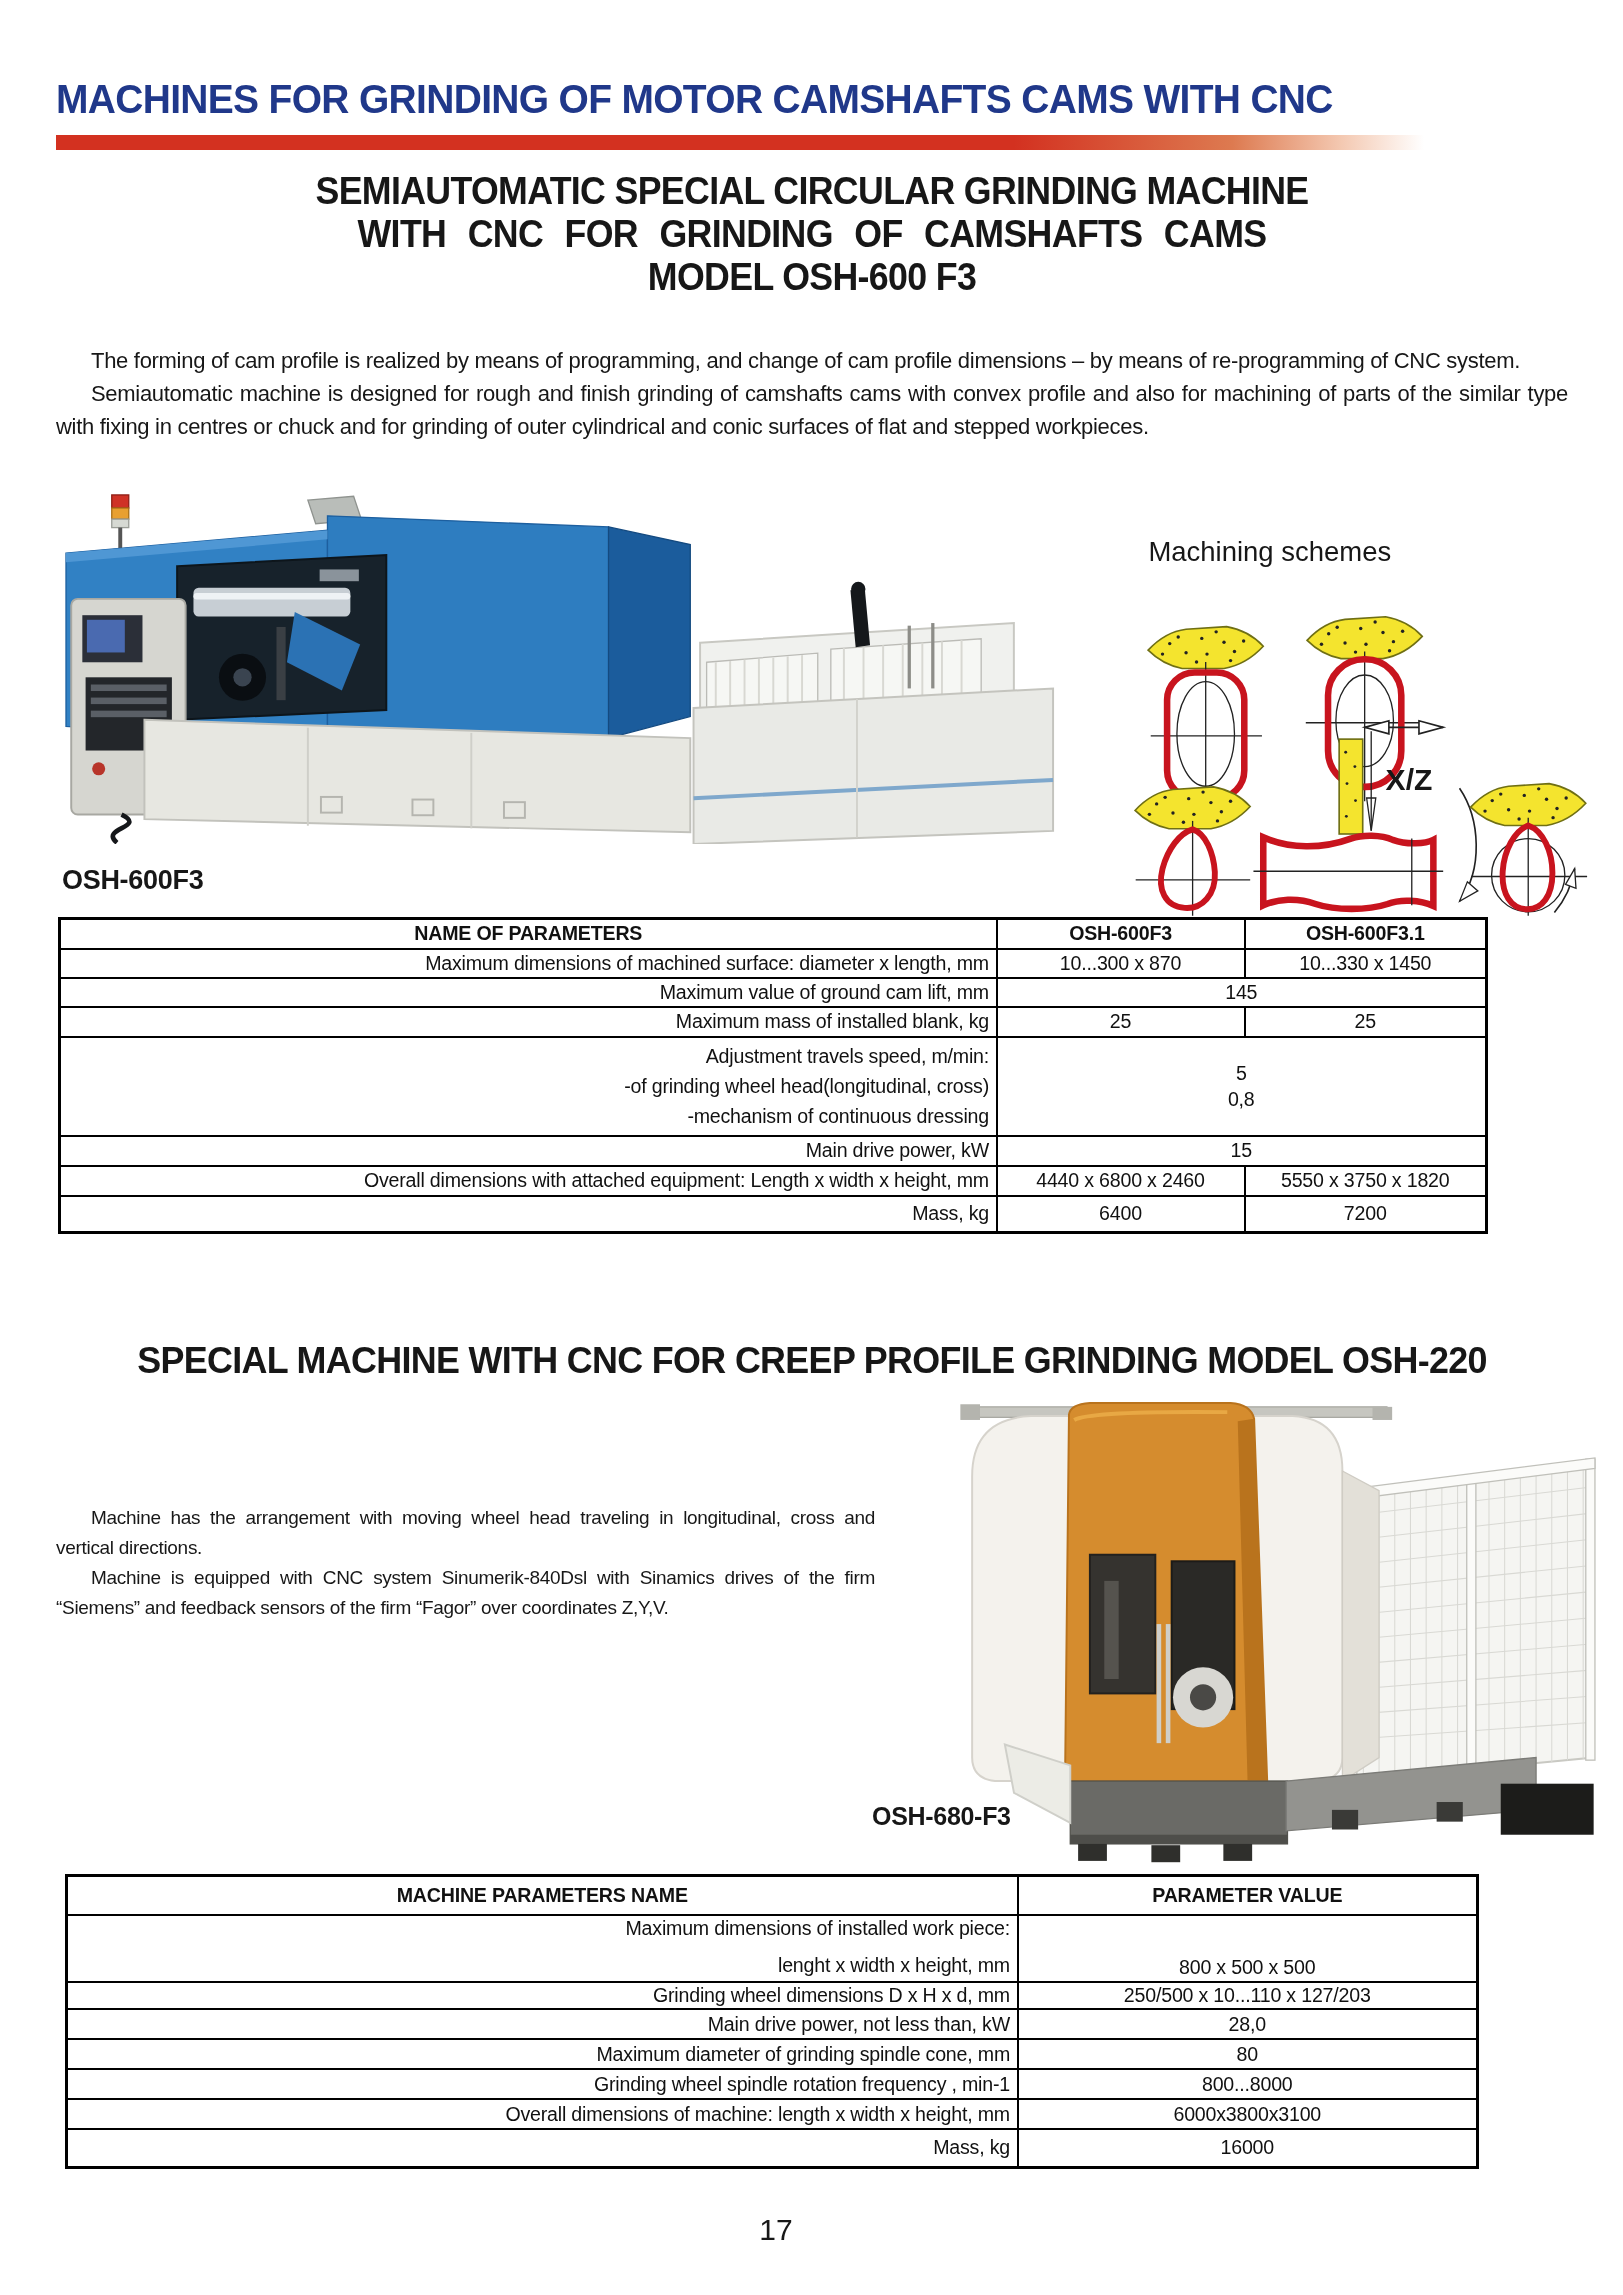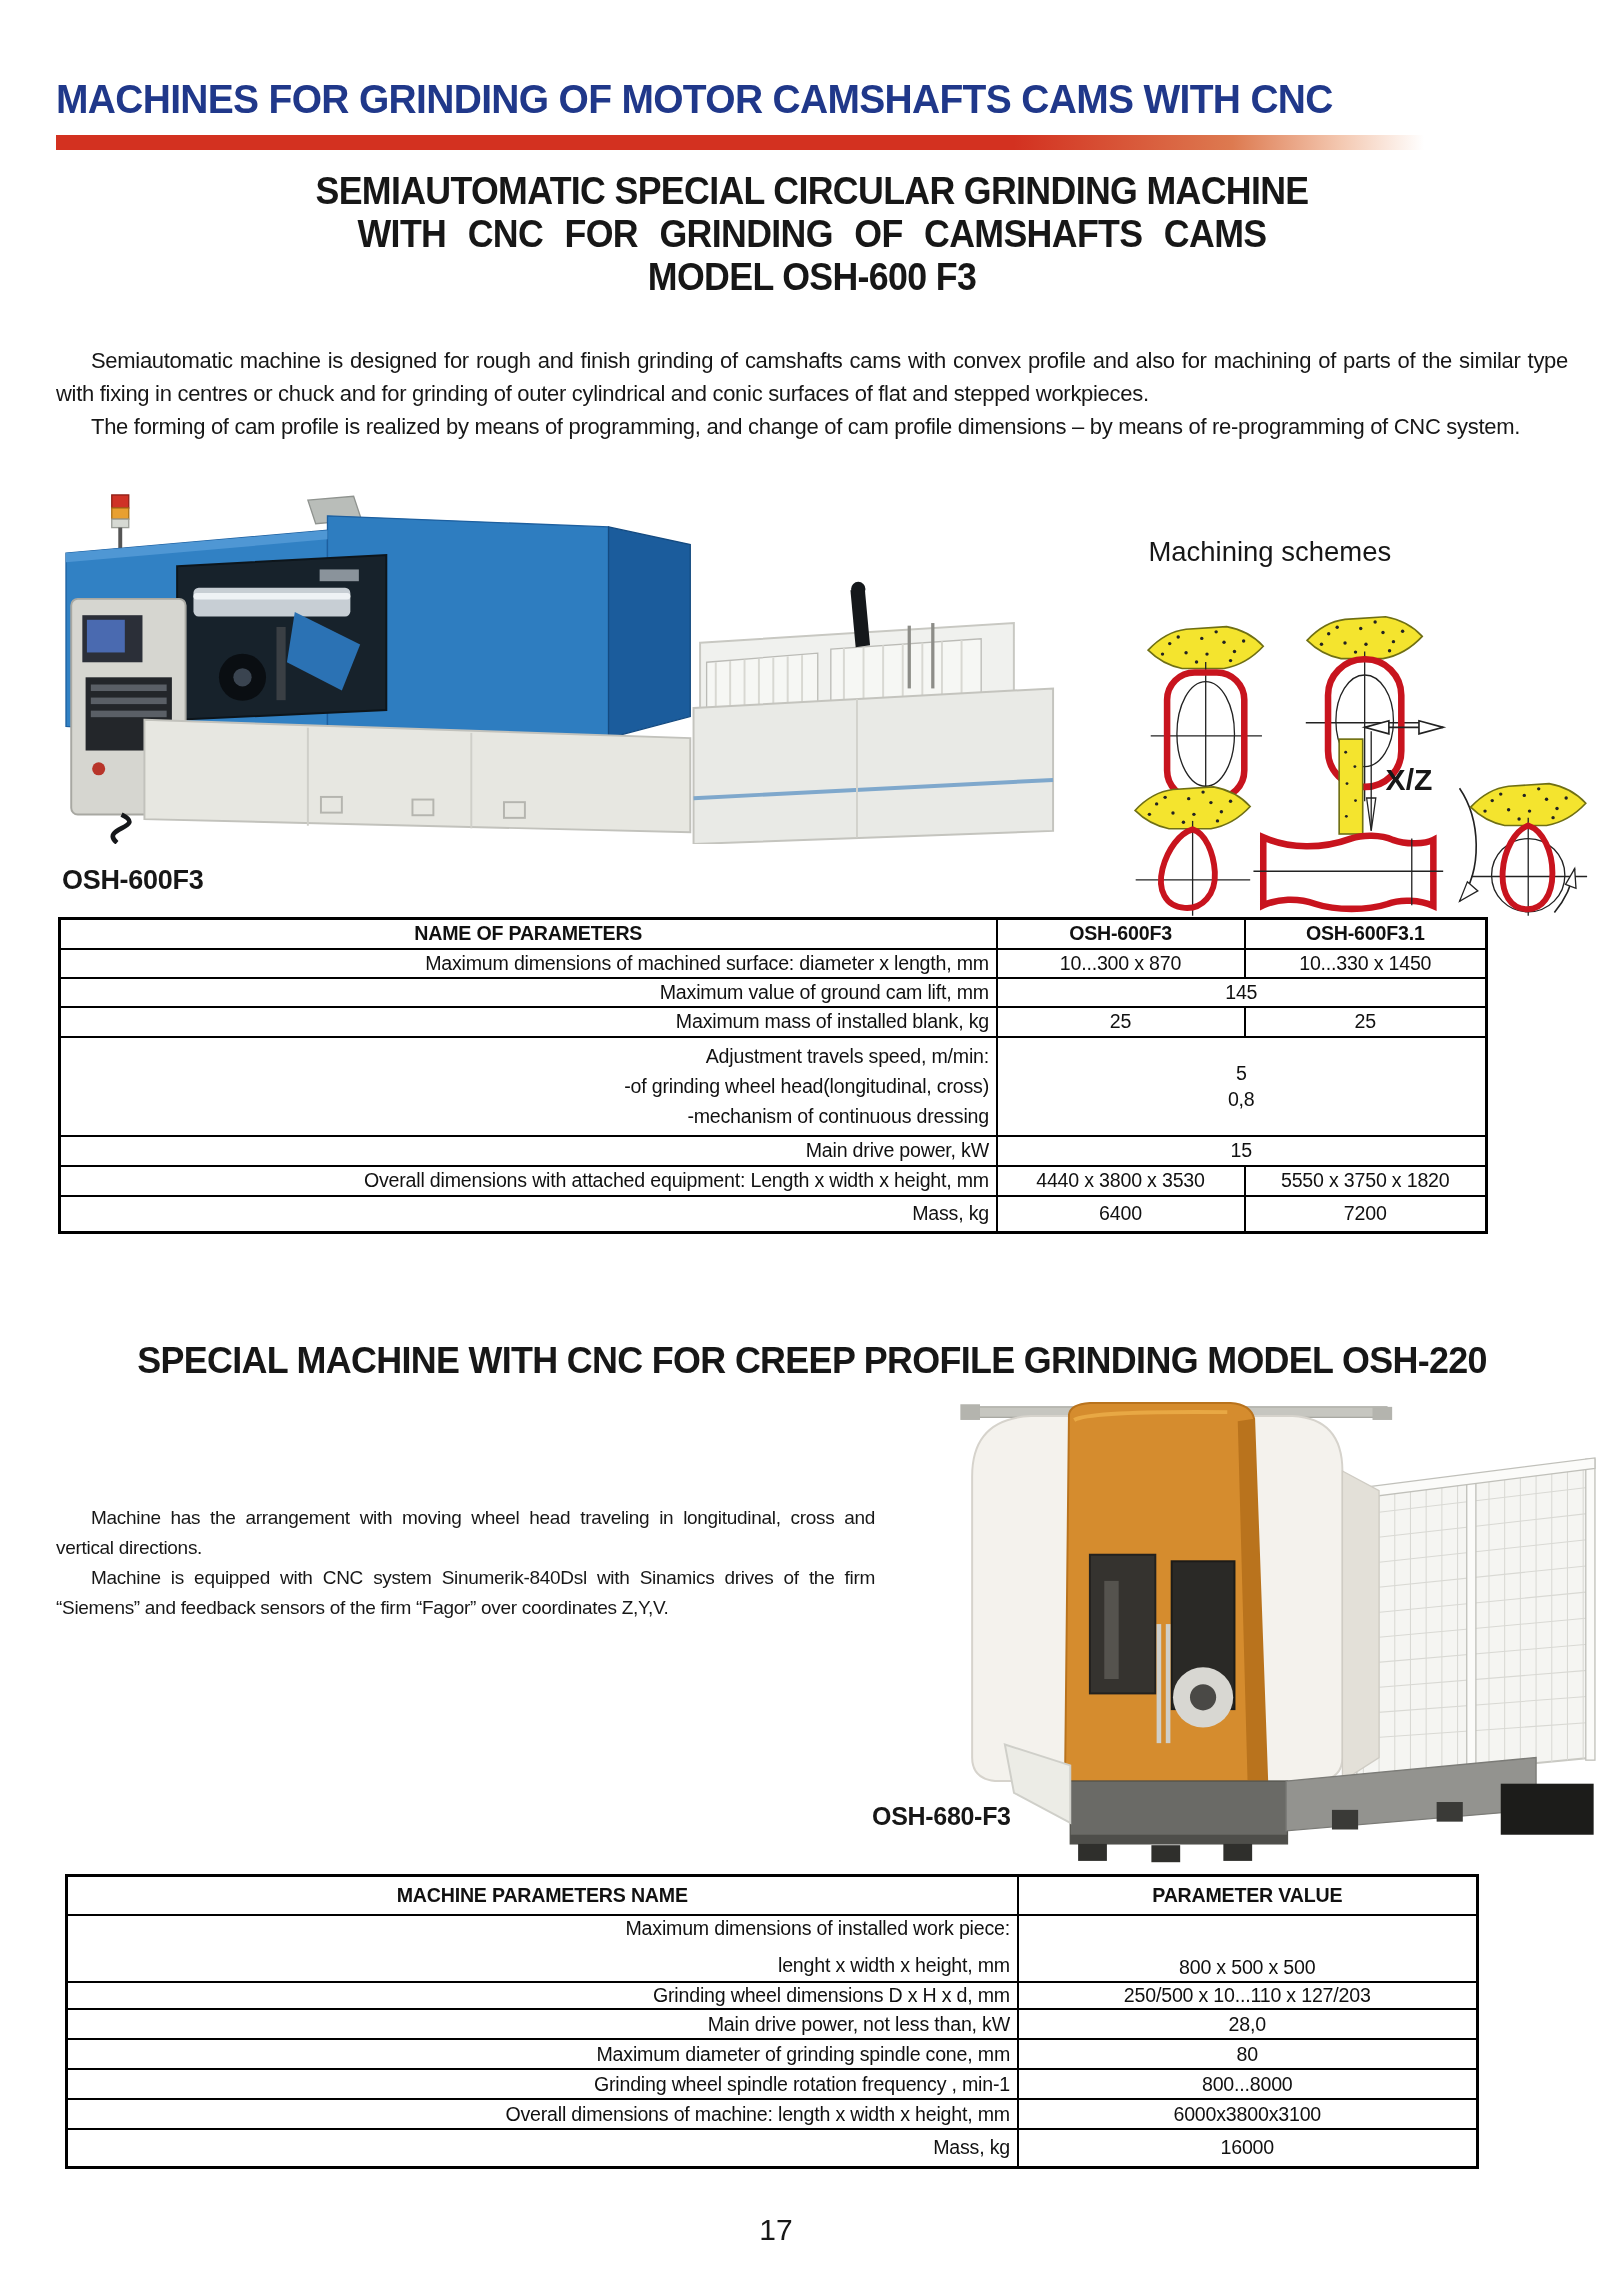--- a/index.html
+++ b/index.html
@@ -54,22 +54,22 @@
   <div class="header-title">MACHINES FOR GRINDING OF MOTOR CAMSHAFTS CAMS WITH CNC</div>
   <div class="red-bar"></div>
 
   <div class="title-block">
     <div class="title-line">SEMIAUTOMATIC SPECIAL CIRCULAR GRINDING MACHINE</div>
     <div class="title-line wide">WITH CNC FOR GRINDING OF CAMSHAFTS CAMS</div>
     <div class="title-line">MODEL OSH-600 F3</div>
   </div>
 
   <div class="body-text sec1-text">
+    <p>The forming of cam profile is realized by means of programming, and change of cam profile dimensions – by means of re-programming of CNC system.</p>
     <p>Semiautomatic machine is designed for rough and finish grinding of camshafts cams with convex profile and also for machining of parts of the similar type with fixing in centres or chuck and for grinding of outer cylindrical and conic surfaces of flat and stepped workpieces.</p>
-    <p>The forming of cam profile is realized by means of programming, and change of cam profile dimensions – by means of re-programming of CNC system.</p>
   </div>
 
   <svg class="figure" style="left:46px;top:491px;" width="1014" height="353" viewBox="0 0 1550 540">
 
     <g>
       <rect x="100" y="6" width="26" height="20" fill="#cf3226" stroke="#8f1f16" stroke-width="2"></rect>
       <rect x="100" y="26" width="26" height="17" fill="#e8a030" stroke="#a96f18" stroke-width="2"></rect>
       <rect x="100" y="43" width="26" height="13" fill="#d6d9d3" stroke="#9a9d97" stroke-width="2"></rect>
       <line x1="113" y1="56" x2="113" y2="92" stroke="#555" stroke-width="6"></line>
     </g>
@@ -260,21 +260,21 @@
         <div>5</div>
         <div>0,8</div>
       </td>
     </tr>
     <tr style="height:30px">
       <td class="param">Main drive power, kW</td>
       <td class="val" colspan="2">15</td>
     </tr>
     <tr style="height:30px">
       <td class="param">Overall dimensions with attached equipment: Length x width x height, mm</td>
-      <td class="val">4440 x 3800 x 3530</td>
+      <td class="val">4440 x 6800 x 2460</td>
       <td class="val">5550 x 3750 x 1820</td>
     </tr>
     <tr style="height:37px">
       <td class="param">Mass, kg</td>
       <td class="val">6400</td>
       <td class="val">7200</td>
     </tr>
   </tbody>
     </table>
 

